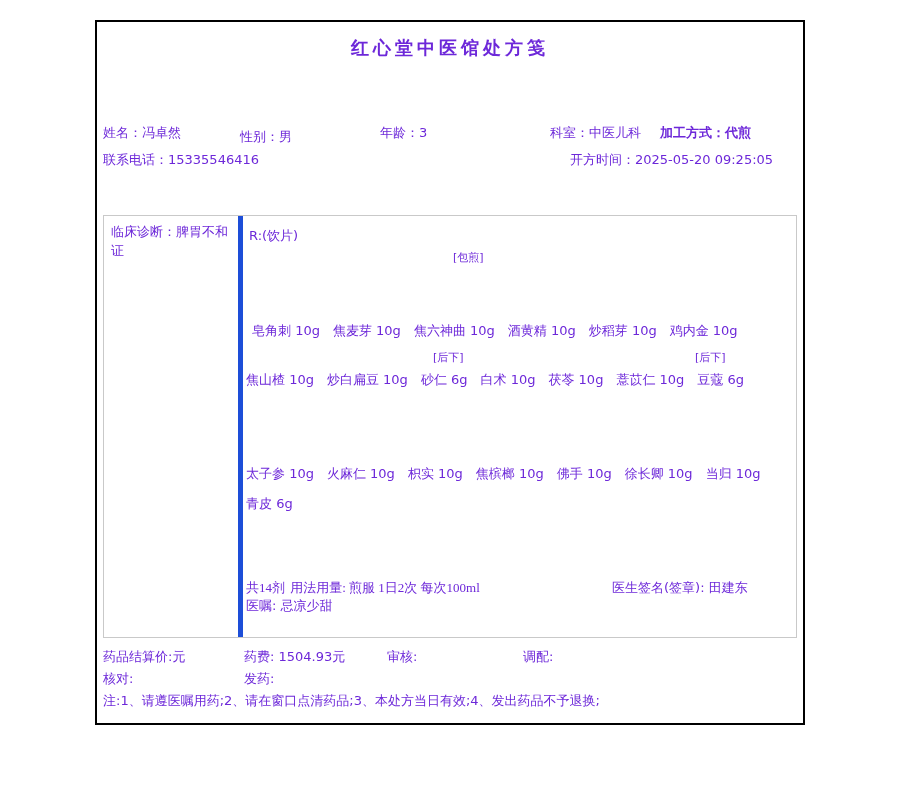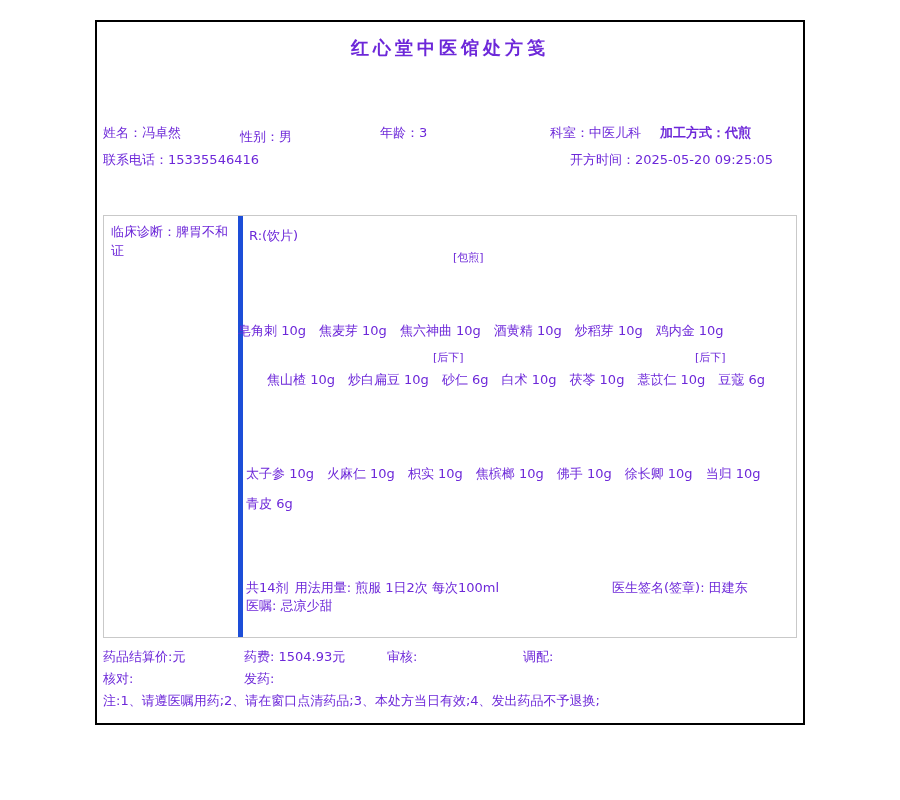--- a/index.html
+++ b/index.html
@@ -54,30 +54,30 @@
   <div class="rx-box">
     <div class="diag-cell">
       <span>临床诊断：</span><span>脾胃不和证</span>
     </div>
   </div>
 
   <div class="abs" style="left:249px;top:227px;">R:(饮片)</div>
 
   <div class="ann" style="left:413px;top:250px;margin-left:40px;">[包煎]</div>
 
-  <div class="herb-row" style="left:238px;top:322px;text-align:center;"><span class="herb">皂角刺 10g</span><span class="herb">焦麦芽 10g</span><span class="herb">焦六神曲 10g</span><span class="herb">酒黄精 10g</span><span class="herb">炒稻芽 10g</span><span class="herb">鸡内金 10g</span></div>
+  <div class="herb-row" style="left:252px;top:322px;text-align:center;"><span class="herb">皂角刺 10g</span><span class="herb">焦麦芽 10g</span><span class="herb">焦六神曲 10g</span><span class="herb">酒黄精 10g</span><span class="herb">炒稻芽 10g</span><span class="herb">鸡内金 10g</span></div>
 
   <div class="ann" style="left:433px;top:350px;">[后下]</div>
   <div class="ann" style="left:695px;top:350px;">[后下]</div>
 
-  <div class="herb-row" style="left:246px;top:371px;margin-left:21px;"><span class="herb">焦山楂 10g</span><span class="herb">炒白扁豆 10g</span><span class="herb">砂仁 6g</span><span class="herb">白术 10g</span><span class="herb">茯苓 10g</span><span class="herb">薏苡仁 10g</span><span class="herb">豆蔻 6g</span></div>
+  <div class="herb-row" style="left:246px;top:371px;"><span class="herb">焦山楂 10g</span><span class="herb">炒白扁豆 10g</span><span class="herb">砂仁 6g</span><span class="herb">白术 10g</span><span class="herb">茯苓 10g</span><span class="herb">薏苡仁 10g</span><span class="herb">豆蔻 6g</span></div>
   <div class="herb-row" style="left:246px;top:419px;margin-top:46px;"><span class="herb">太子参 10g</span><span class="herb">火麻仁 10g</span><span class="herb">枳实 10g</span><span class="herb">焦槟榔 10g</span><span class="herb">佛手 10g</span><span class="herb">徐长卿 10g</span><span class="herb">当归 10g</span></div>
   <div class="herb-row" style="left:246px;top:467px;margin-top:28px;"><span class="herb">青皮 6g</span></div>
 
-  <div class="abs field" style="left:246px;top:579px;">
+  <div class="abs field" style="left:246px;top:579px;font-family:Liberation Serif, serif;">
     <span>共14剂</span>
     <span style="margin-left:2px;">用法用量: 煎服 1日2次 每次100ml</span>
   </div>
   <div class="abs field" style="left:612px;top:579px;">
     <span>医生签名(签章): </span><span>田建东</span>
   </div>
   <div class="abs field" style="left:246px;top:597px;">
     <span>医嘱: </span><span>忌凉少甜</span>
   </div>
 

